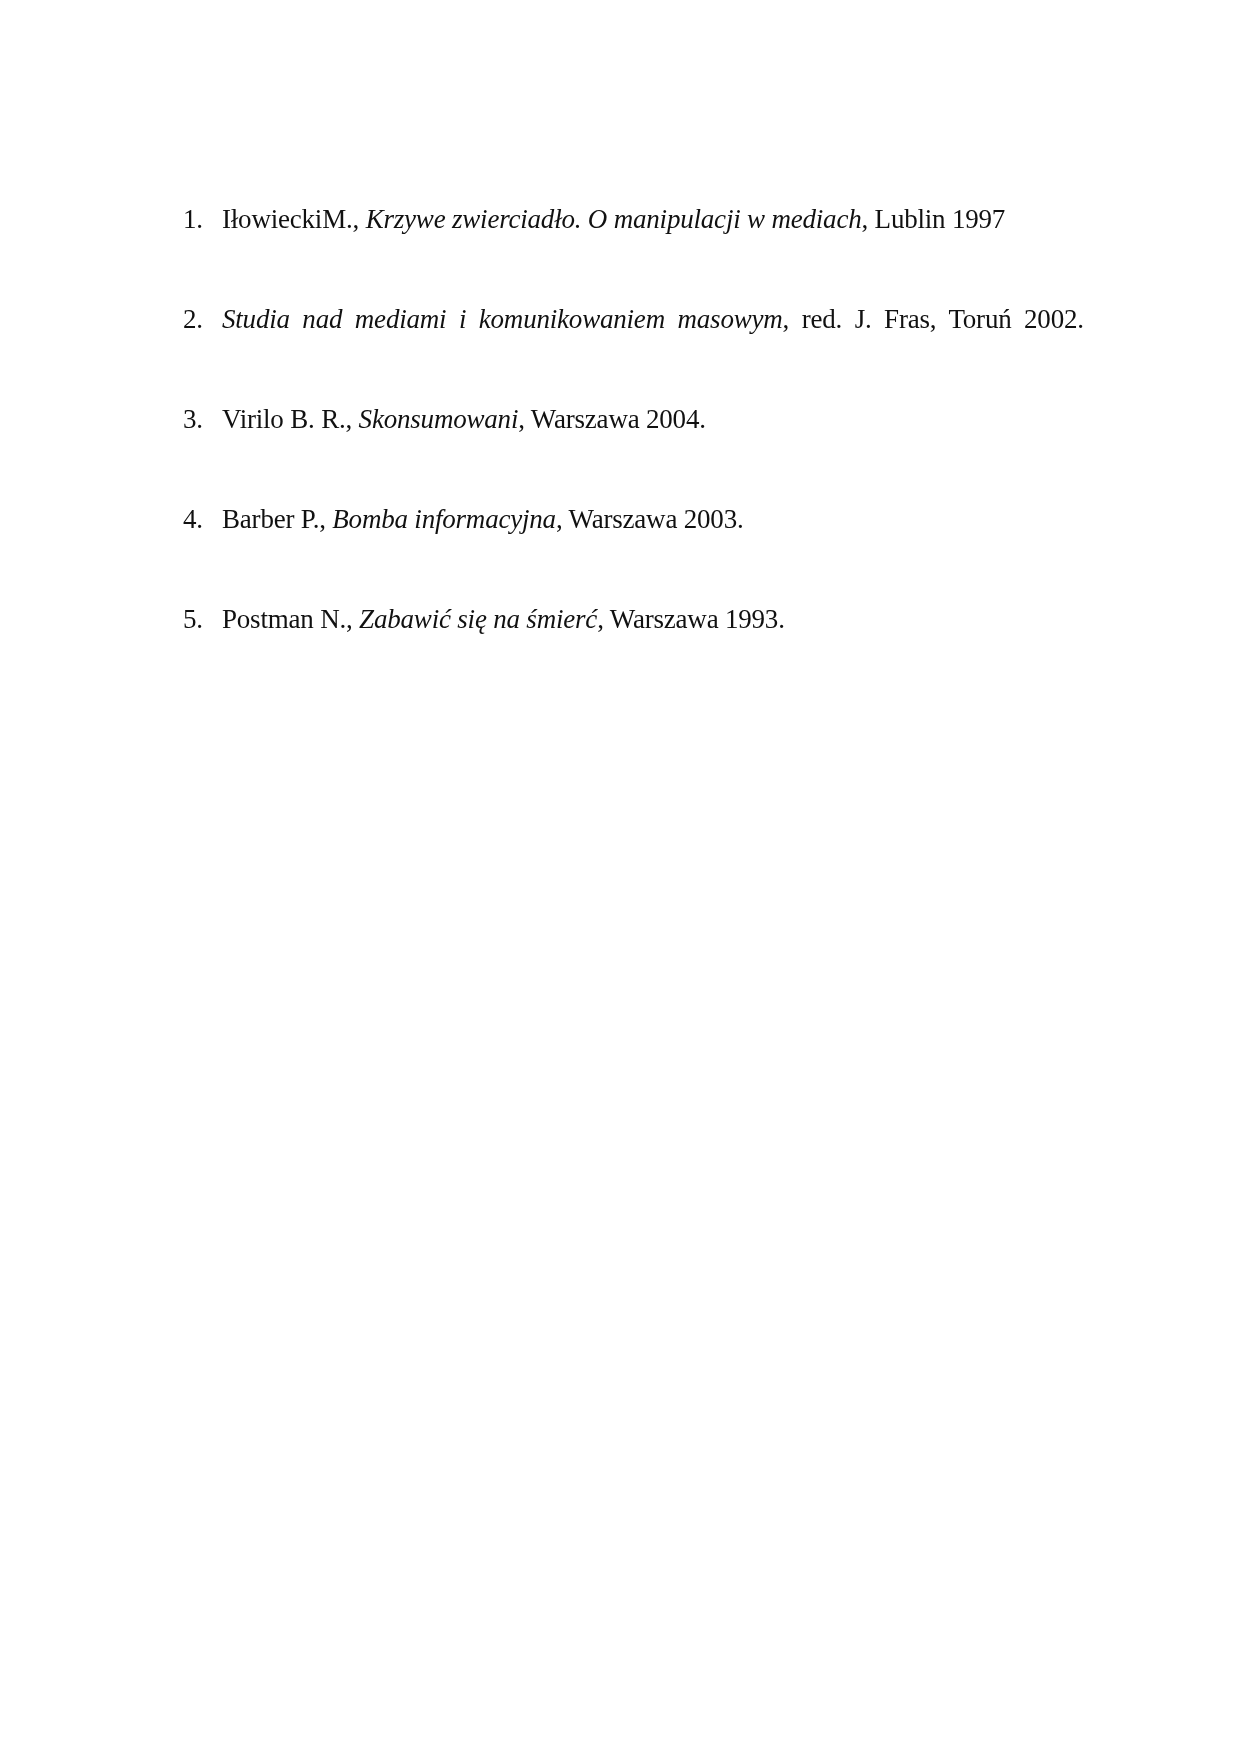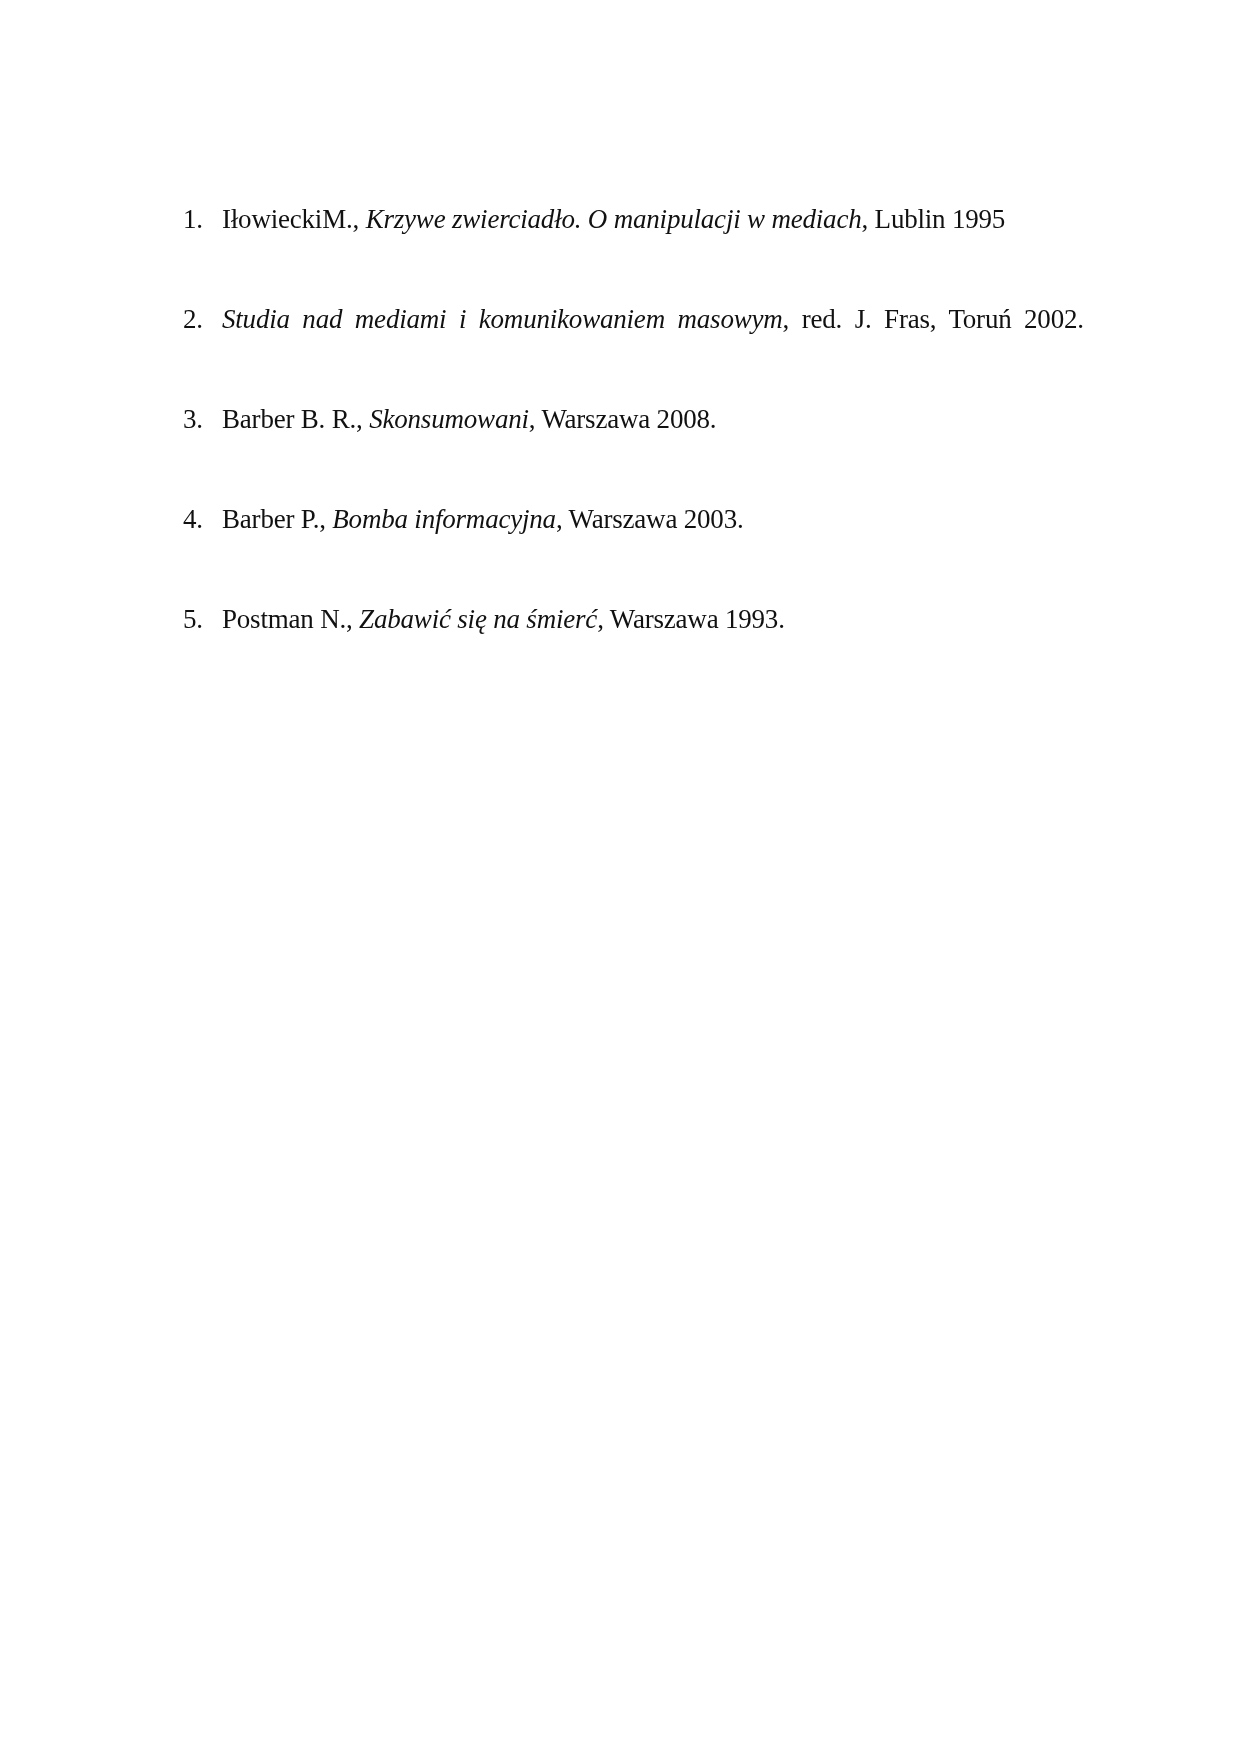--- a/index.html
+++ b/index.html
@@ -52,27 +52,27 @@
     .entry i {
       font-style: italic;
     }
   </style>
 </head>
 <body>
 
 <div class="page">
   <ol class="biblio">
     <li class="entry">
-      <span class="num">1.</span><span>IłowieckiM., </span><i>Krzywe zwierciadło. O manipulacji w mediach</i><span>, Lublin 1995</span>
+      <span class="num">1.</span><span>IłowieckiM., </span><i>Krzywe zwierciadło. O manipulacji w mediach</i><span>, Lublin 1997</span>
     </li>
     <li class="entry justify">
       <span class="num">2.</span><span></span><i>Studia nad mediami i komunikowaniem masowym</i><span>, red. J. Fras, Toruń 2002.</span>
     </li>
     <li class="entry">
-      <span class="num">3.</span><span>Barber B. R., </span><i>Skonsumowani</i><span>, Warszawa 2008.</span>
+      <span class="num">3.</span><span>Virilo B. R., </span><i>Skonsumowani</i><span>, Warszawa 2004.</span>
     </li>
     <li class="entry">
       <span class="num">4.</span><span>Barber P., </span><i>Bomba informacyjna</i><span>, Warszawa 2003.</span>
     </li>
     <li class="entry">
       <span class="num">5.</span><span>Postman N., </span><i>Zabawić się na śmierć</i><span>, Warszawa 1993.</span>
     </li>
   </ol>
 </div>
 

